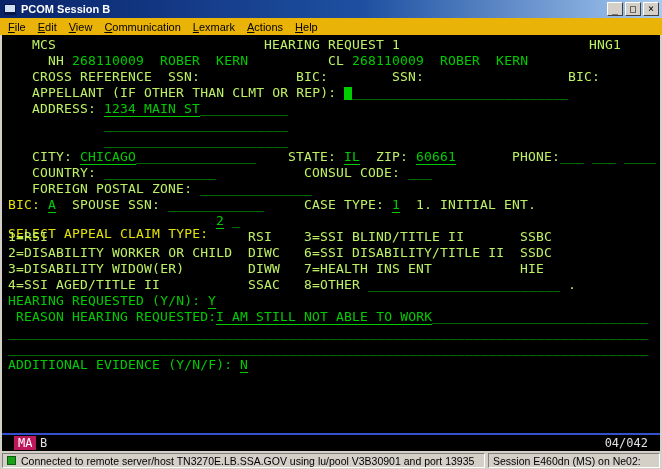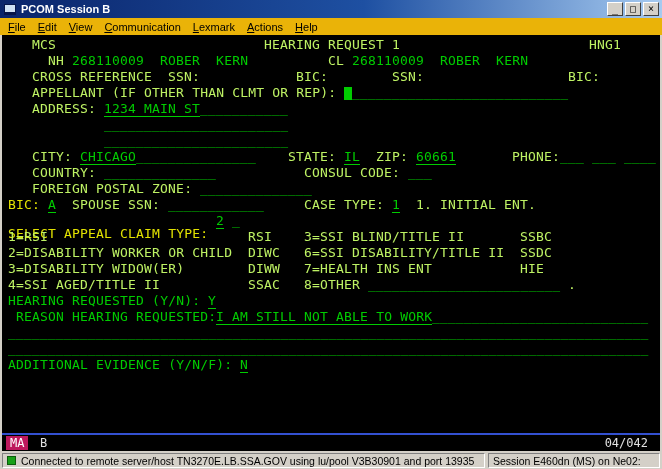--- a/index.html
+++ b/index.html
@@ -32,21 +32,21 @@
   .c-w { color: #bef264; }
   .c-g { color: #00cc00; }
   .c-y { color: #e2e200; }
   .ul  { border-bottom: 1px solid #00cc00; }
   .cursor { position: absolute; width: 8px; height: 13px; background: #00cc00; }
 
   
   .oia-sep { position: absolute; left: 0; right: 0; top: 398px; height: 2px; background: #3350d0; }
   .oia { position: absolute; left: 0; right: 0; top: 400px; height: 16px;
     font-family: "DejaVu Sans Mono", monospace; font-size: 12px; color: #e0e0e0; }
-  .oia-ma { position: absolute; left: 4px; top: 1px; height: 14px; line-height: 14px;
+  .oia-ma { position: absolute; left: 12px; top: 1px; height: 14px; line-height: 14px;
     background: #be185d; color: #fff; padding: 0 4px; }
   .oia-b { position: absolute; left: 38px; top: 1px; line-height: 14px; }
   .oia-pos { position: absolute; right: 12px; top: 1px; line-height: 14px; }
 
   
   .statusbar { height: 18px; background: #d4d0c8; display: flex; align-items: stretch;
     padding: 2px 2px 1px 2px; gap: 3px; flex: none; }
   .sb-panel { border: 1px solid; border-color: #808080 #ffffff #ffffff #808080;
     font-size: 10.5px; color: #000; display: flex; align-items: center; padding: 0 4px;
     white-space: nowrap; overflow: hidden; }

